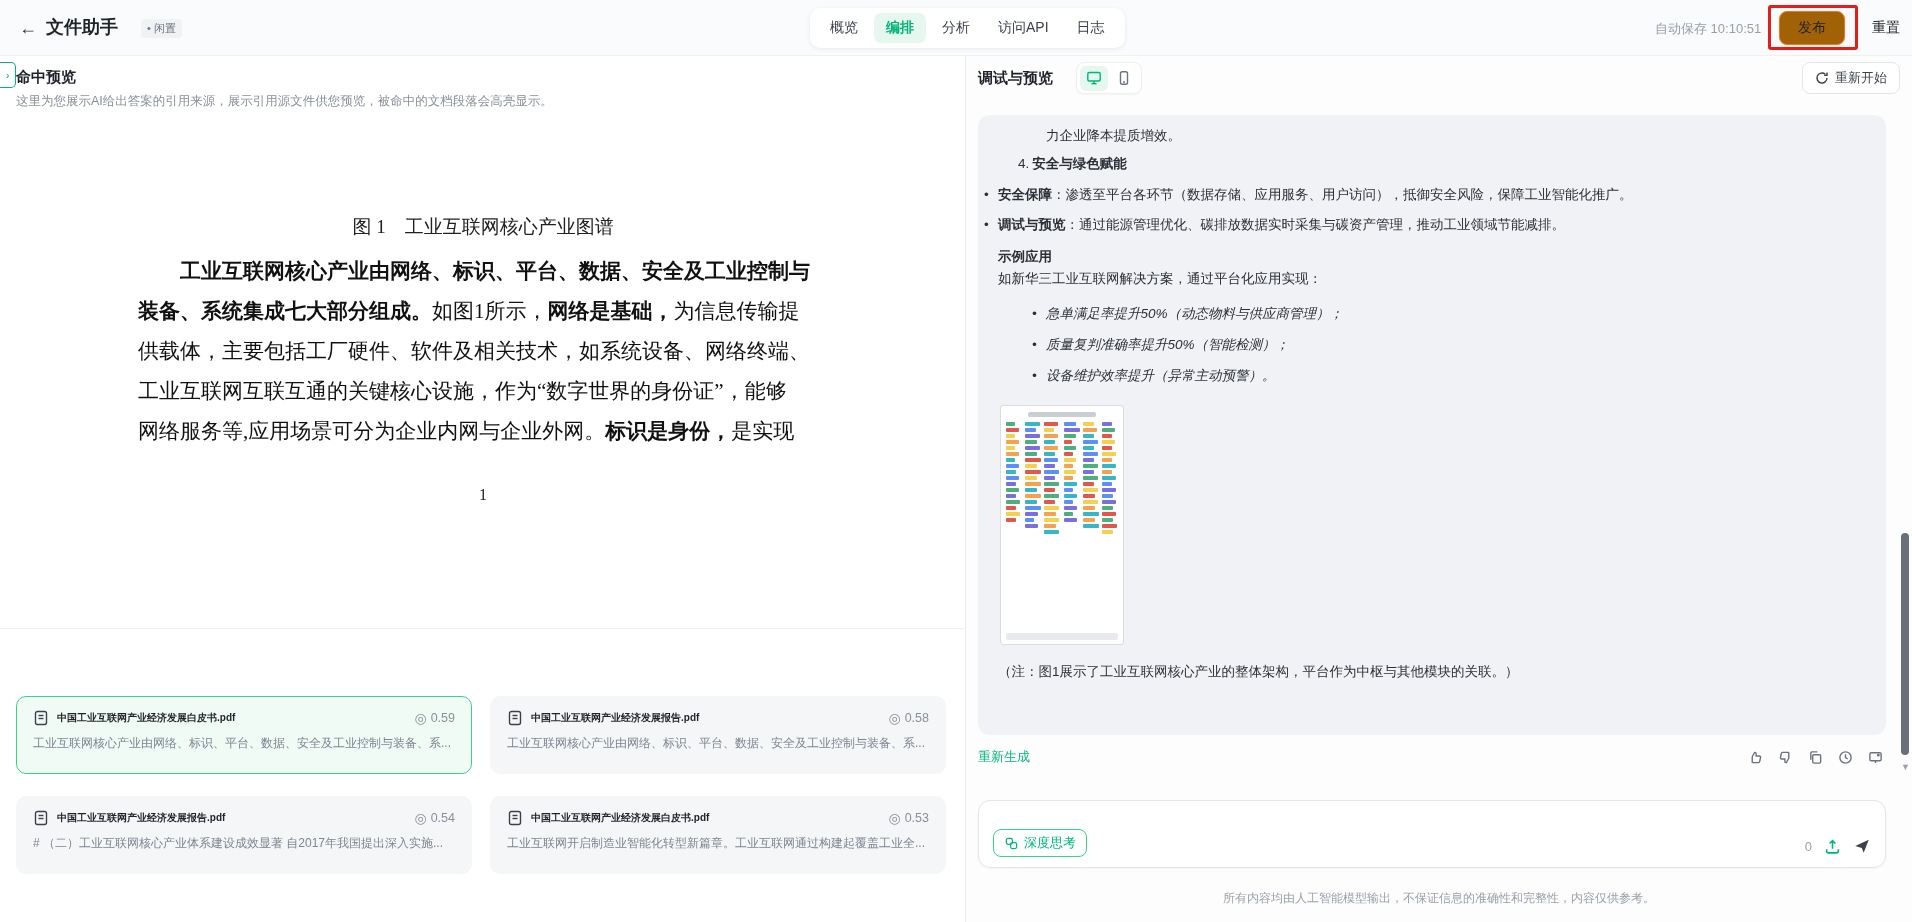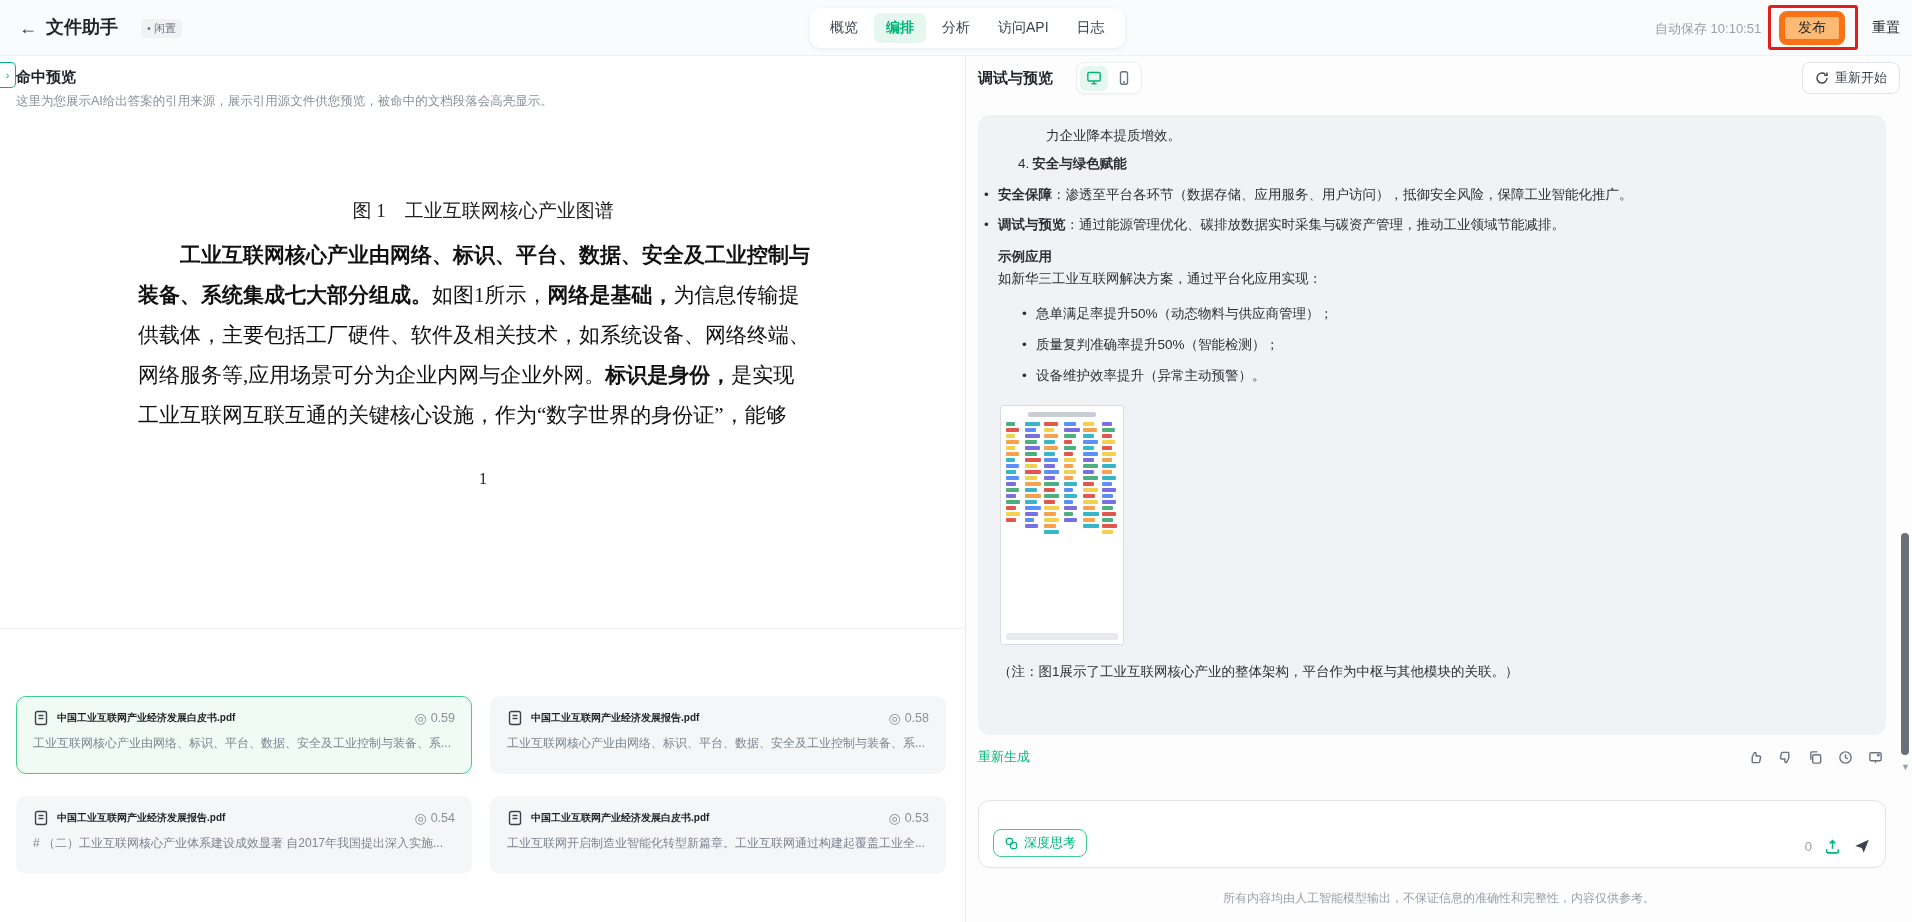--- a/index.html
+++ b/index.html
@@ -12,39 +12,39 @@
   .back-btn { position:absolute; left:14px; top:14px; width:28px; height:28px; border-radius:6px;
     display:flex; align-items:center; justify-content:center; font-size:18px; color:#333; cursor:pointer; }
   .app-title { position:absolute; left:46px; top:15px; font-size:18px; font-weight:bold; }
   .status-badge { position:absolute; left:141px; top:19px; background:#f1f2f4; color:#6b7280;
     font-size:11px; padding:2px 6px; border-radius:4px; }
   .tab-group { position:absolute; left:810px; top:8px; height:40px; background:#fff; border-radius:10px;
     box-shadow:0 1px 4px rgba(0,0,0,.08); display:flex; align-items:center; padding:4px 8px; gap:4px; }
   .tab { font-size:14px; color:#3c414b; padding:6px 12px; border-radius:7px; cursor:pointer; white-space:nowrap; }
   .tab.active { color:#00b578; background:#e6f7ef; font-weight:bold; }
   .autosave { position:absolute; left:1655px; top:20px; font-size:13px; color:#9aa0a8; }
-  .btn { position:absolute; top:11px; height:34px; background:#fdba74; border:6px solid #f97316; border-radius:8px;
+  .btn { position:absolute; top:11px; height:34px; background:#a16207; border:1px solid #f97316; border-radius:8px;
     font-size:14px; color:#1f2329; display:flex; align-items:center; justify-content:center; cursor:pointer;
     box-shadow:0 1px 2px rgba(0,0,0,.04); }
   .publish-btn { left:1779px; width:66px; }
   .reset-btn { left:1860px; width:52px; border:none; box-shadow:none; background:transparent;font-family:Liberation Serif, serif; }
   .red-annotation { position:absolute; left:1768px; top:5px; width:90px; height:45px;
     border:3px solid #e11d1d; border-radius:3px; pointer-events:none; z-index:30; }
 
   
   .left-panel { position:absolute; left:0; top:56px; width:966px; height:866px; background:#fff;
     border-right:1px solid #e8eaed; }
   .expand-handle { position:absolute; left:0; top:6px; width:16px; height:26px; background:#fff;
     border:1px solid #00b578; border-left:none; border-radius:0 5px 5px 0; color:#00b578;
     font-size:11px; display:flex; align-items:center; justify-content:center; cursor:pointer; }
   .section-title { font-size:15px; font-weight:bold; color:#1f2329; }
   .section-sub { font-size:12.5px; color:#8a9099; margin-top:6px; }
   .hit-preview-head { position:absolute; left:16px; top:12px; width:700px; }
 
-  .doc-area { position:absolute; left:0; top:74px; width:966px; height:470px; }
+  .doc-area { position:absolute; left:0; top:90px; width:966px; height:470px; }
   .doc-caption { position:absolute; top:68px; width:100%; text-align:center;
     font-family:"Liberation Serif","DejaVu Serif",serif; font-size:19px; color:#222; }
   .doc-text { position:absolute; left:138px; top:105px; width:694px; font-size:21px; line-height:40px;
     color:#111; text-align:justify; }
   .run-bold { font-family:"Liberation Sans","DejaVu Sans",sans-serif; font-weight:bold; }
   .run-kai { font-family:"Liberation Serif","DejaVu Serif",serif; }
   .doc-line { white-space:nowrap; }
   .doc-line.first { text-indent:42px; }
   .doc-page-num { position:absolute; top:340px; width:100%; text-align:center;
     font-family:"Liberation Serif","DejaVu Serif",serif; font-size:16px; color:#222; }
@@ -75,21 +75,21 @@
 
   .chat-bubble { position:absolute; left:12px; top:59px; width:908px; height:620px; background:#f1f2f5;
     border-radius:12px; padding:8px 20px; font-size:13.5px; color:#2b2f36; line-height:1.65; overflow:hidden; }
   .msg-cont { margin-left:48px; margin-top:2px; }
   .msg-num-item { margin-left:20px; margin-top:6px; }
   .msg-num-item b { margin-left:3px; }
   .msg-bullets { margin-top:8px; }
   .msg-bullet { margin-bottom:8px; position:relative; }
   .msg-bullet::before { content:"•"; position:absolute; left:-14px; color:#2b2f36; }
   .msg-sec-title { font-weight:bold; margin-top:10px; }
-  .msg-bullets2 { margin-left:38px; margin-top:12px; }
+  .msg-bullets2 { margin-left:48px; margin-top:12px;font-style:italic; }
   .msg-bullet2 { margin-bottom:9px; position:relative; }
   .msg-bullet2::before { content:"•"; position:absolute; left:-14px; }
 
   .thumb { margin-top:18px; margin-left:2px; width:124px; height:240px; background:#fff;
     border:1px solid #d9dce1; border-radius:3px; padding:6px 5px 4px; display:flex; flex-direction:column; cursor:pointer; }
   .thumb-title { height:5px; width:60%; margin:0 auto 5px; background:#c9cdd4; border-radius:2px; }
   .thumb-body { flex:1; display:flex; gap:3px; justify-content:space-between; overflow:hidden; }
   .thumb-col { display:flex; flex-direction:column; gap:2px; flex:1; }
   .chip { height:4px; border-radius:1px; }
   .thumb-footer { height:7px; margin-top:4px; background:#e8eaee; border-radius:2px; }
@@ -150,22 +150,22 @@
     <div class="section-title">命中预览</div>
     <div class="section-sub">这里为您展示AI给出答案的引用来源，展示引用源文件供您预览，被命中的文档段落会高亮显示。</div>
   </div>
 
   <div class="doc-area">
     <div class="doc-caption run-kai">图 1　工业互联网核心产业图谱</div>
     <div class="doc-text">
       <div class="doc-line first"><span class="run-bold">工业互联网核心产业由网络、标识、平台、数据、安全及工业控制与</span></div>
       <div class="doc-line"><span class="run-bold">装备、系统集成七大部分组成。</span><span class="run-kai">如图1所示，</span><span class="run-bold">网络是基础，</span><span class="run-kai">为信息传输提</span></div>
       <div class="doc-line"><span class="run-kai">供载体，主要包括工厂硬件、软件及相关技术，如系统设备、网络终端、</span></div>
+      <div class="doc-line"><span class="run-kai">工业互联网互联互通的关键核心设施，作为“数字世界的身份证”，能够</span></div>
       <div class="doc-line"><span class="run-kai">网络服务等,应用场景可分为企业内网与企业外网。</span><span class="run-bold">标识是身份，</span><span class="run-kai">是实现</span></div>
-      <div class="doc-line"><span class="run-kai">工业互联网互联互通的关键核心设施，作为“数字世界的身份证”，能够</span></div>
     </div>
     <div class="doc-page-num">1</div>
   </div>
 
   <div class="left-divider"></div>
 
 
   <div class="cards">
     <div class="card selected">
       <div class="card-top">

